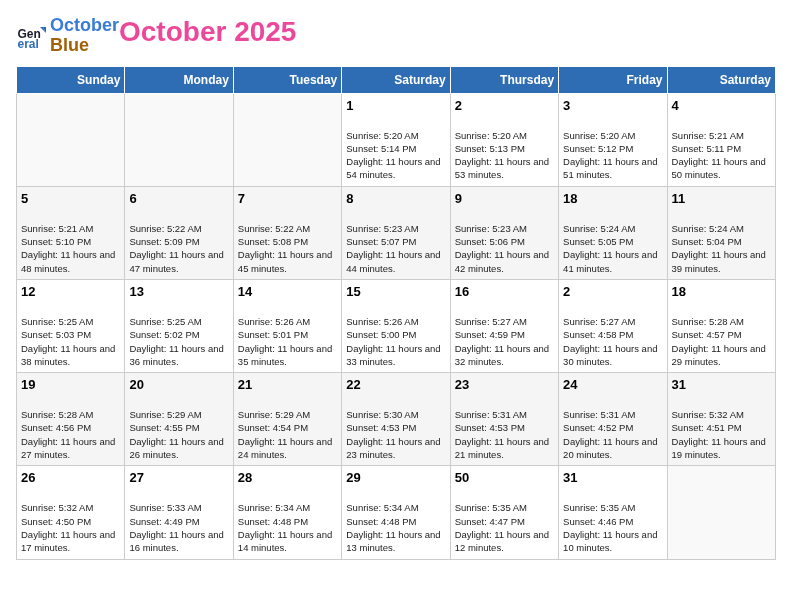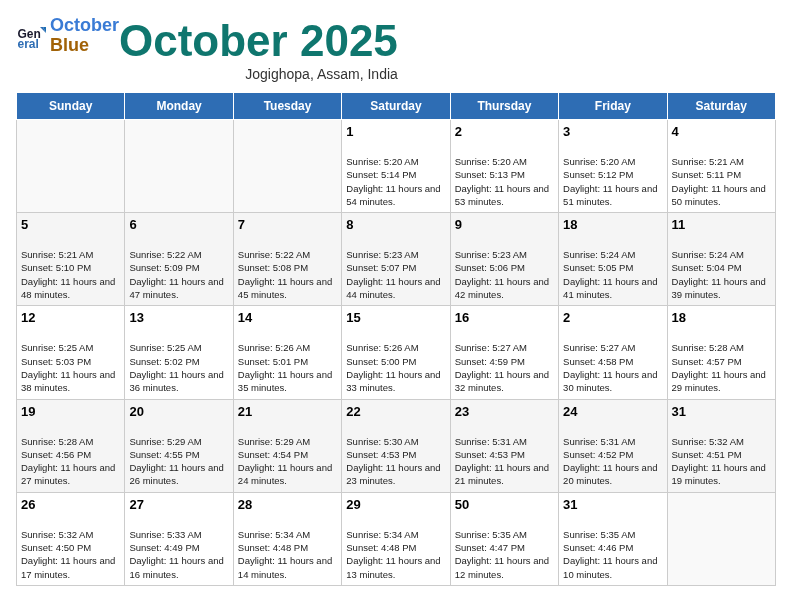--- a/index.html
+++ b/index.html
@@ -31,40 +31,40 @@
       color: #3a7bd5;
     }
     .logo-icon {
       width: 30px;
       height: 30px;
     }
     .title-block {
       text-align: right;
     }
     .title-block h1 {
-      font-size: 44px;
-      font-weight: bold;
-      color: #0f766e;
+      font-size: 28px;
+      font-weight: bold;
+      color: #ec4899;
     }
     .title-block p {
       font-size: 14px;
       color: #333;
     }
     table {
       width: 100%;
       border-collapse: collapse;
       table-layout: fixed;
     }
     thead tr th {
       background-color: #2e6db4;
       color: #fff;
       font-size: 12px;
       font-weight: bold;
       padding: 6px 4px;
-      text-align: center;
+      text-align: right;
       border: 1px solid #fff;
     }
     tbody tr td {
       border: 1px solid #ccc;
       vertical-align: top;
       padding: 4px;
       font-size: 10px;
       color: #222;
       height: 90px;
       background: #fff;
@@ -99,21 +99,20 @@
       <polygon points="32,8 40,16 36,8" fill="#2e6db4"></polygon>
       <polygon points="36,8 40,16 40,8" fill="#1a6db4"></polygon>
     </svg>
     <div>
       <div class="logo-text"><span>October</span></div>
       <div class="logo-text"><span style="color:#a16207">Blue</span></div>
     </div>
   </div>
   <div class="title-block">
     <h1>October 2025</h1>
-    <p>Jogighopa, Assam, India</p>
   </div>
 </div>
 
 <table>
   <thead>
     <tr>
     <th>Sunday</th>
         <th>Monday</th>
         <th>Tuesday</th>
         <th>Saturday</th>

